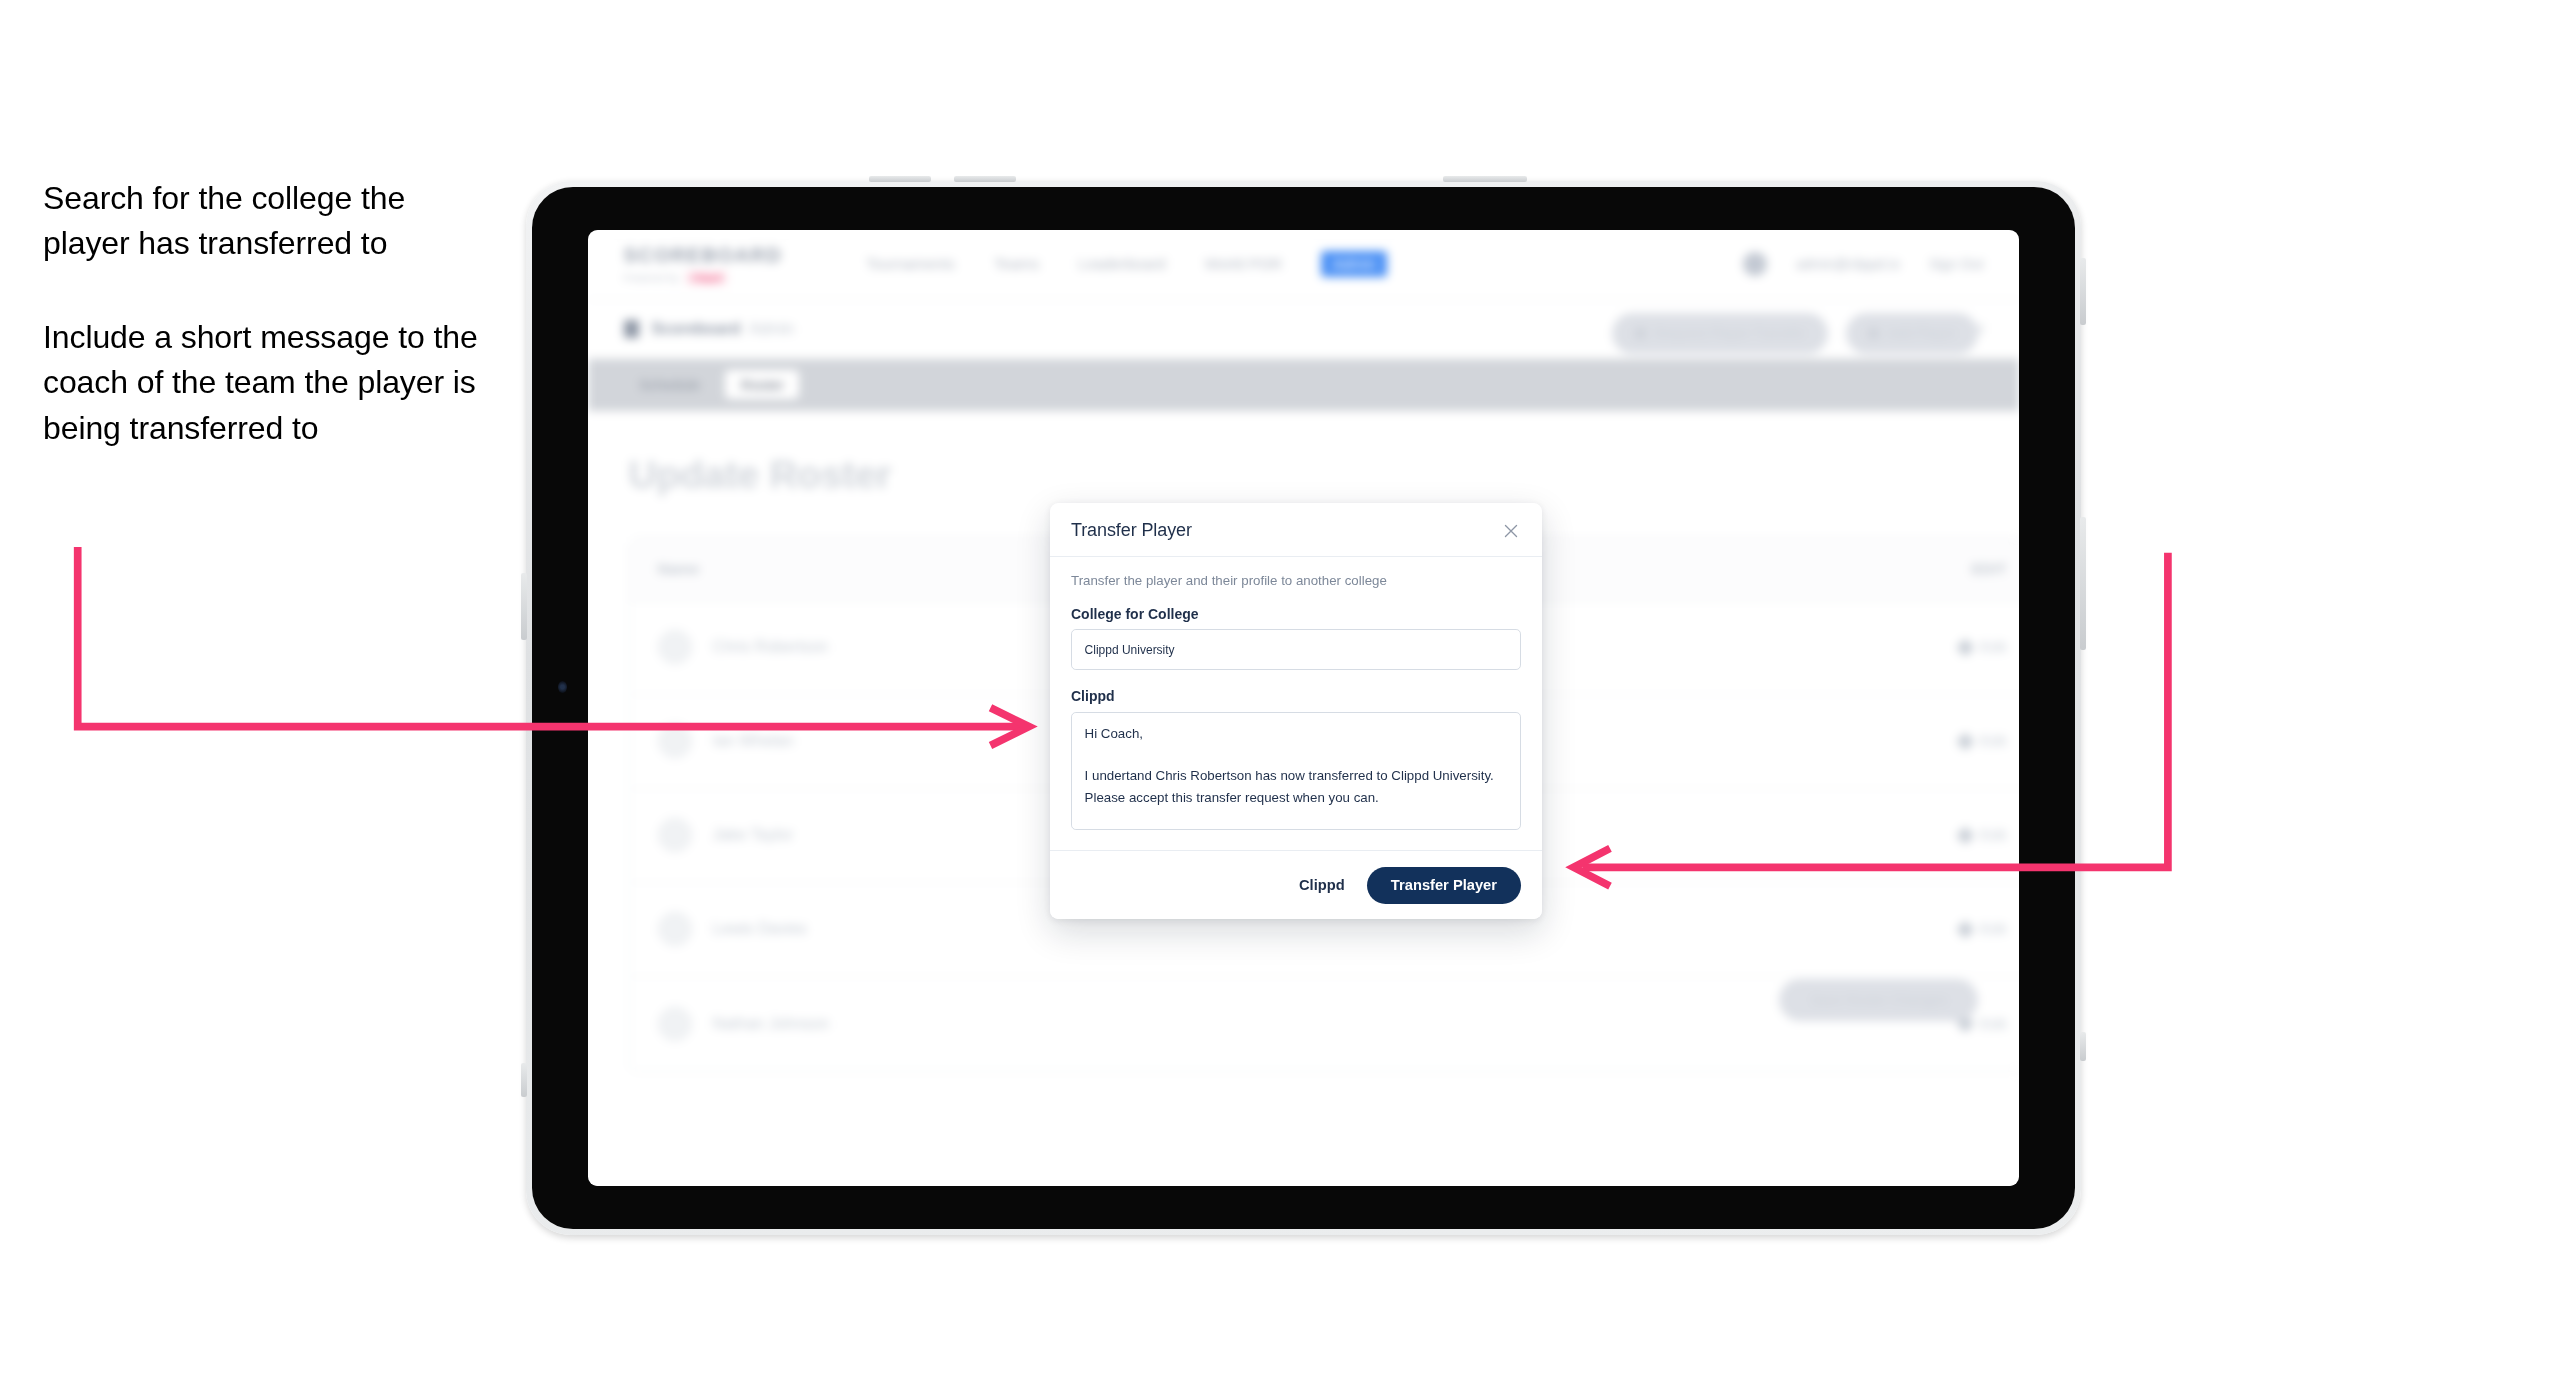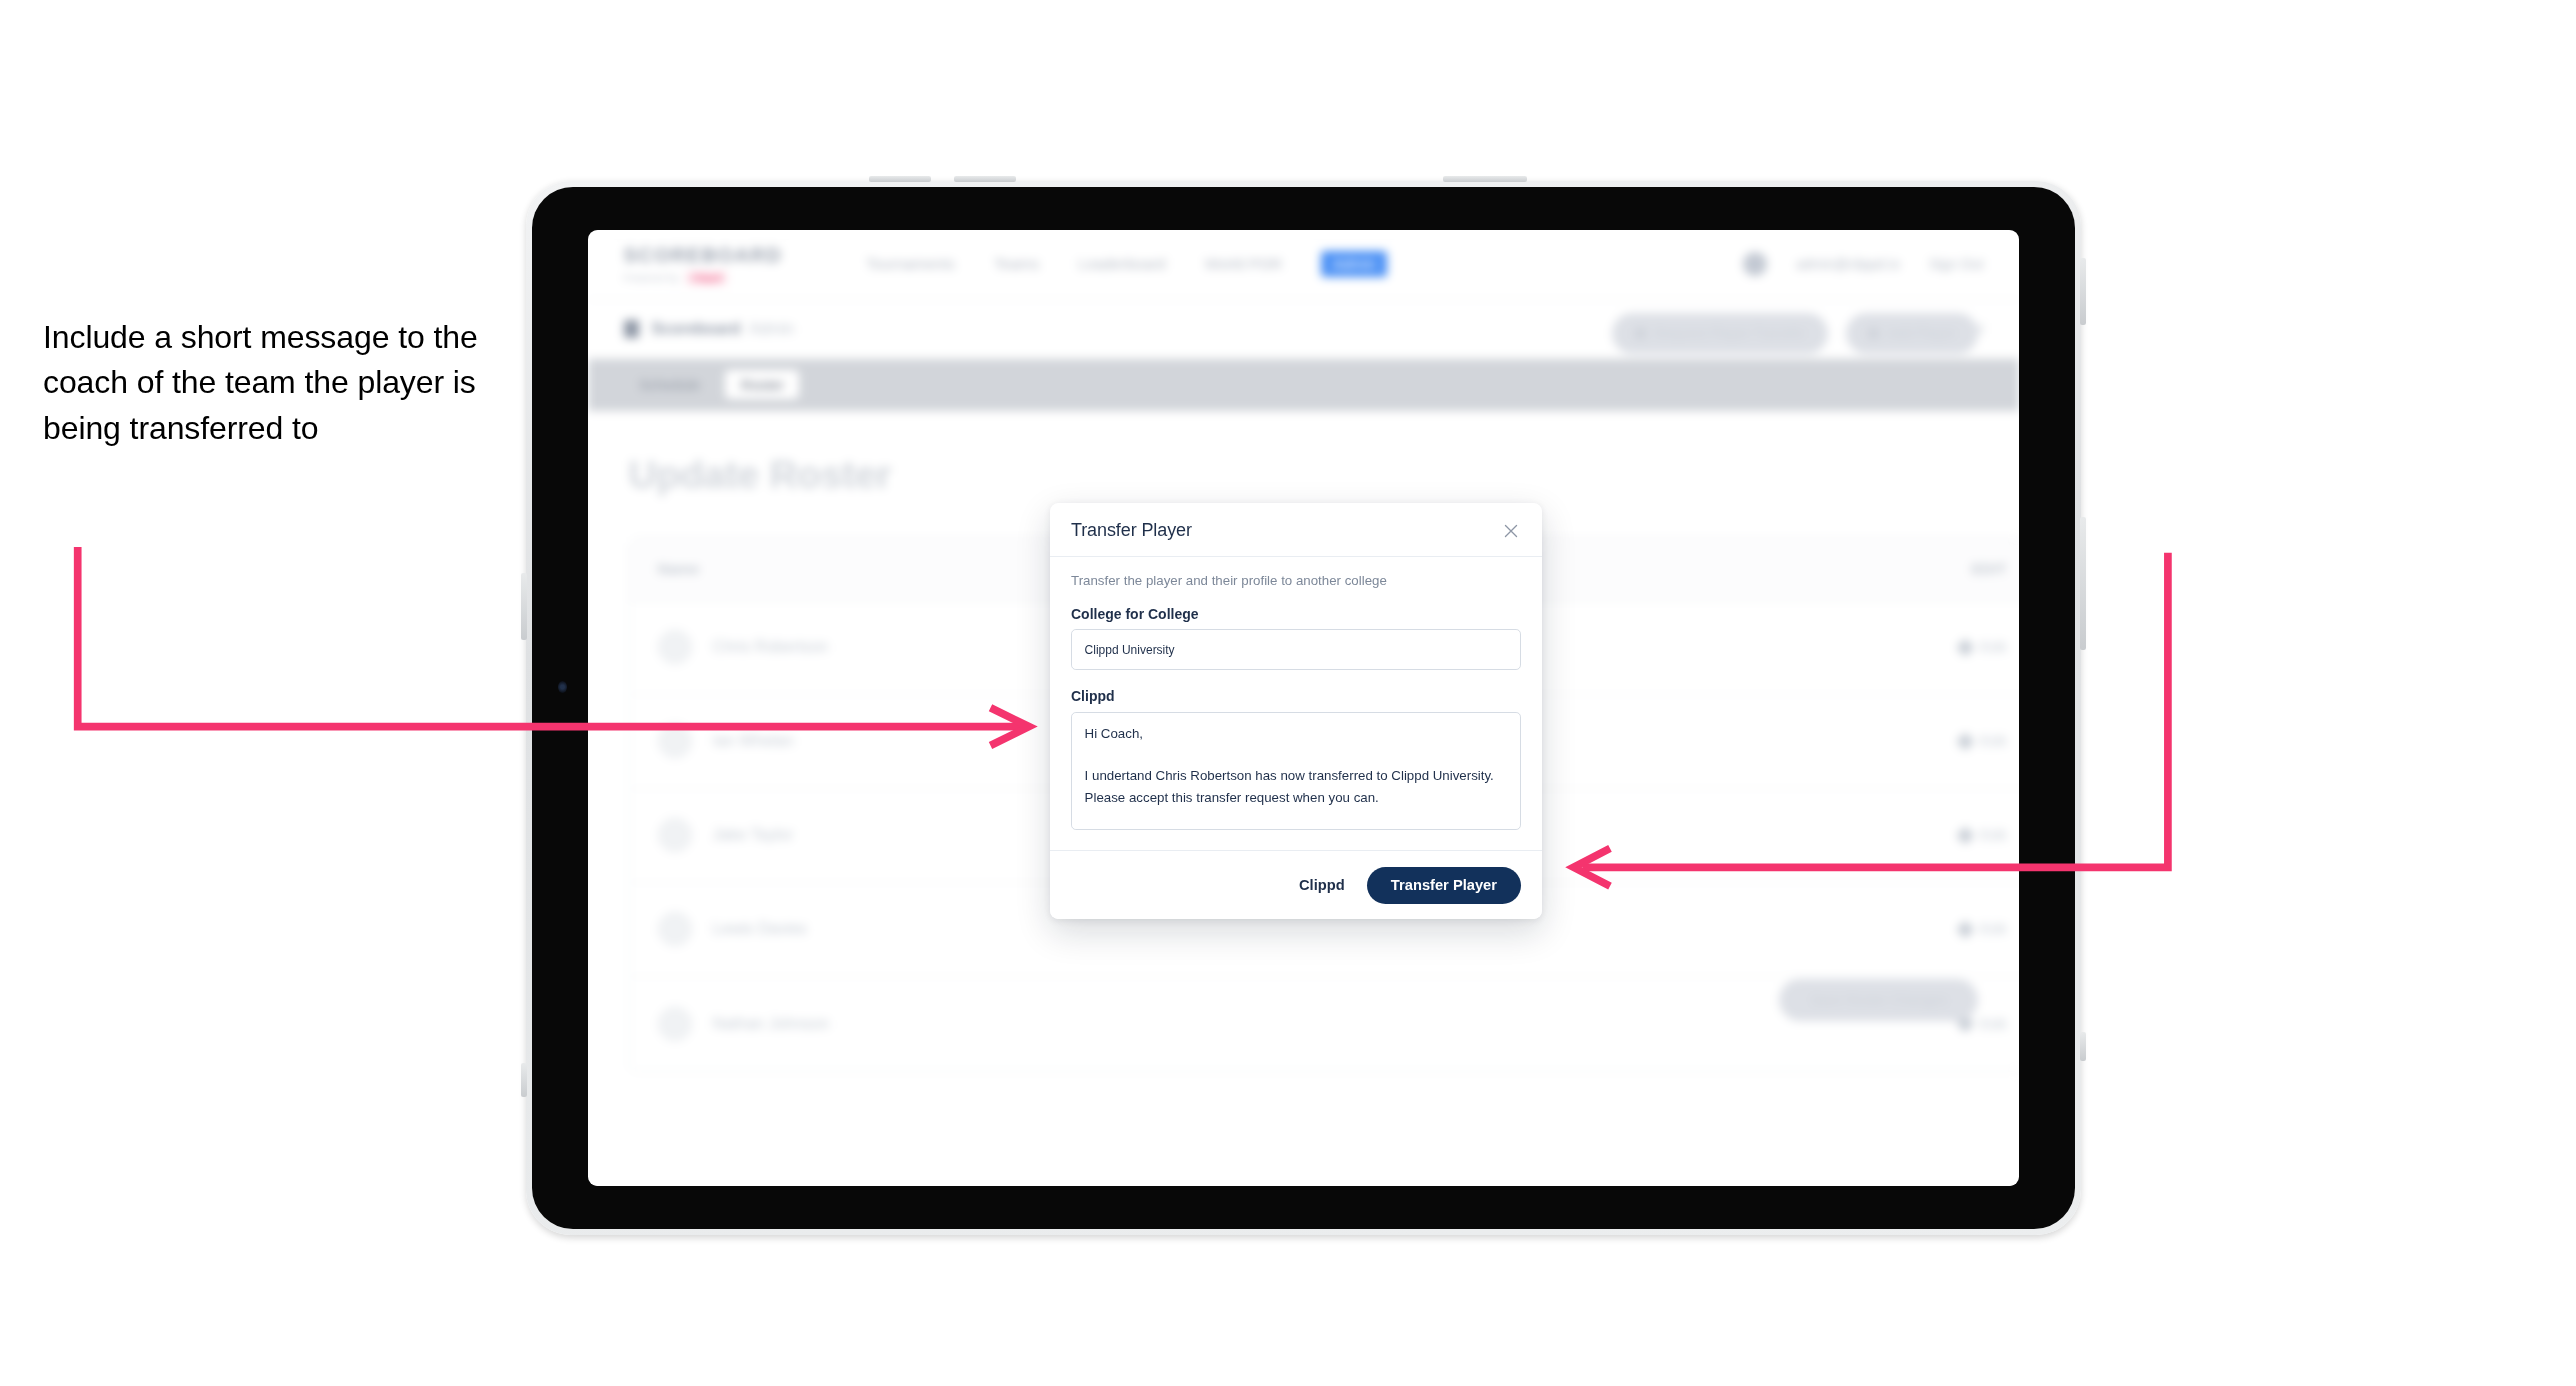--- a/index.html
+++ b/index.html
@@ -286,20 +286,21 @@
     color: #ffffff; font-size: 14.7px; font-weight: 700;
     font-family: "Liberation Sans", sans-serif;
     border-radius: 28px; padding: 10.5px 24px;
   }
 </style>
 </head>
 <body>
 
 <div id="stage">
 
+  <div class="annotation" id="annotation-left-1">Search for the college the player has transferred to</div>
 
   <div class="annotation" id="annotation-left-2">Include a short message to the coach of the team the player is being transferred to</div>
 
 
   <div id="tablet-device">
     <div id="tablet-outer-frame"></div>
 
     <div class="hw-btn" id="hw-volume-1"></div>
     <div class="hw-btn" id="hw-volume-2"></div>
     <div class="hw-btn" id="hw-power"></div>

